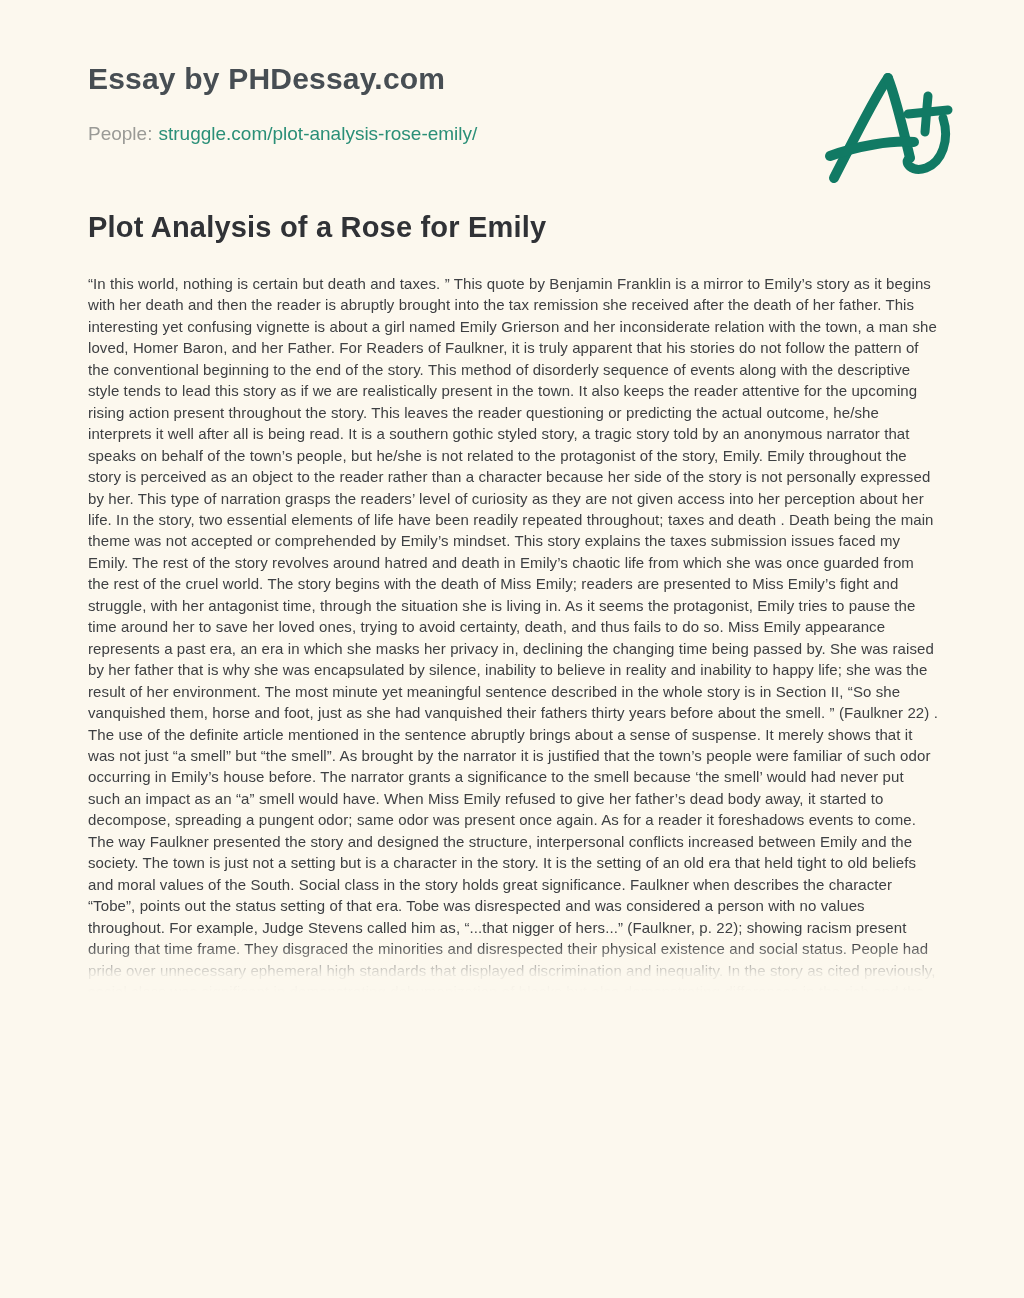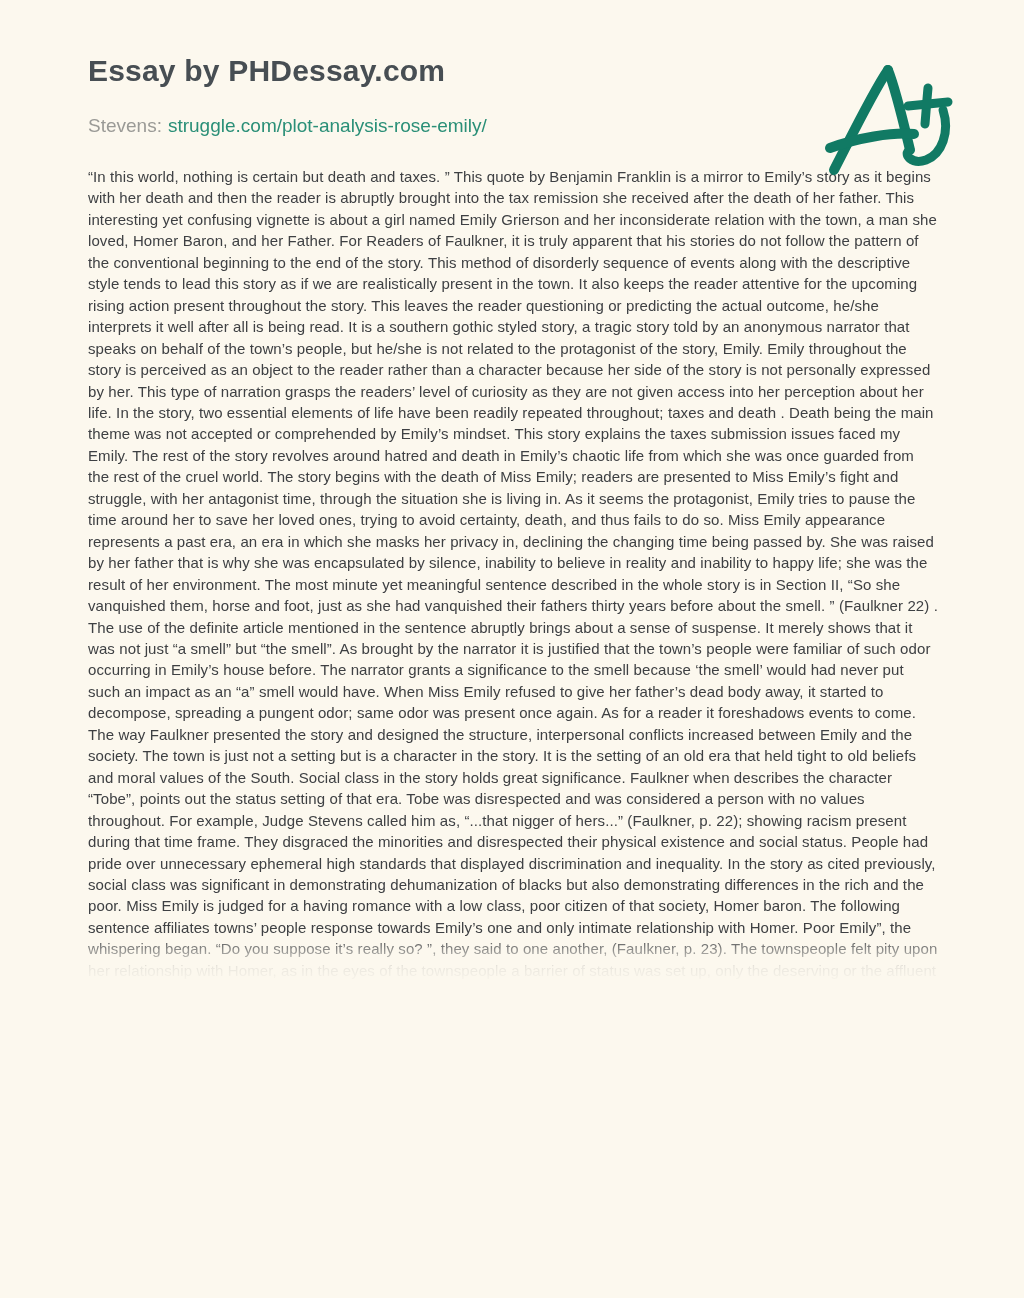--- a/index.html
+++ b/index.html
@@ -1,21 +1,21 @@
 <!DOCTYPE html>
 <html><head>
 <meta charset="utf-8">
 <style>
   * { margin: 0; padding: 0; box-sizing: border-box; }
   html, body { background: #fcf8ee; }
   .page {
     position: relative;
     width: 1024px;
     height: 997px;
-    margin: 8px auto;
+    margin: 16px auto;
     background: #fcf8ee;
     overflow: hidden;
     font-family: "Liberation Sans", sans-serif;
   }
   .content {
     padding: 46px 88px 0 88px;
   }
   .header-title {
     font-size: 30px;
     font-weight: 700;
@@ -71,23 +71,24 @@
 </head>
 <body>
 
 <div class="page">
 
   <div class="content">
 
     <div class="header-title">Essay by PHDessay.com</div>
 
     <div class="source-row">
-      <span class="source-label">Stevens:</span><a class="source-link">struggle.com/plot-analysis-rose-emily/</a>
+      <span class="source-label">People:</span><a class="source-link">struggle.com/plot-analysis-rose-emily/</a>
     </div>
 
+    <h1 class="essay-title">Plot Analysis of a Rose for Emily</h1>
 
     <p class="essay-body">“In this world, nothing is certain but death and taxes. ” This quote by Benjamin Franklin is a mirror to Emily’s story as it begins with her death and then the reader is abruptly brought into the tax remission she received after the death of her father. This interesting yet confusing vignette is about a girl named Emily Grierson and her inconsiderate relation with the town, a man she loved, Homer Baron, and her Father. For Readers of Faulkner, it is truly apparent that his stories do not follow the pattern of the conventional beginning to the end of the story. This method of disorderly sequence of events along with the descriptive style tends to lead this story as if we are realistically present in the town. It also keeps the reader attentive for the upcoming rising action present throughout the story. This leaves the reader questioning or predicting the actual outcome, he/she interprets it well after all is being read. It is a southern gothic styled story, a tragic story told by an anonymous narrator that speaks on behalf of the town’s people, but he/she is not related to the protagonist of the story, Emily. Emily throughout the story is perceived as an object to the reader rather than a character because her side of the story is not personally expressed by her. This type of narration grasps the readers’ level of curiosity as they are not given access into her perception about her life. In the story, two essential elements of life have been readily repeated throughout; taxes and death . Death being the main theme was not accepted or comprehended by Emily’s mindset. This story explains the taxes submission issues faced my Emily. The rest of the story revolves around hatred and death in Emily’s chaotic life from which she was once guarded from the rest of the cruel world. The story begins with the death of Miss Emily; readers are presented to Miss Emily’s fight and struggle, with her antagonist time, through the situation she is living in. As it seems the protagonist, Emily tries to pause the time around her to save her loved ones, trying to avoid certainty, death, and thus fails to do so. Miss Emily appearance represents a past era, an era in which she masks her privacy in, declining the changing time being passed by. She was raised by her father that is why she was encapsulated by silence, inability to believe in reality and inability to happy life; she was the result of her environment. The most minute yet meaningful sentence described in the whole story is in Section II, “So she vanquished them, horse and foot, just as she had vanquished their fathers thirty years before about the smell. ” (Faulkner 22) . The use of the definite article mentioned in the sentence abruptly brings about a sense of suspense. It merely shows that it was not just “a smell” but “the smell”. As brought by the narrator it is justified that the town’s people were familiar of such odor occurring in Emily’s house before. The narrator grants a significance to the smell because ‘the smell’ would had never put such an impact as an “a” smell would have. When Miss Emily refused to give her father’s dead body away, it started to decompose, spreading a pungent odor; same odor was present once again. As for a reader it foreshadows events to come. The way Faulkner presented the story and designed the structure, interpersonal conflicts increased between Emily and the society. The town is just not a setting but is a character in the story. It is the setting of an old era that held tight to old beliefs and moral values of the South. Social class in the story holds great significance. Faulkner when describes the character “Tobe”, points out the status setting of that era. Tobe was disrespected and was considered a person with no values throughout. For example, Judge Stevens called him as, “...that nigger of hers...” (Faulkner, p. 22); showing racism present during that time frame. They disgraced the minorities and disrespected their physical existence and social status. People had pride over unnecessary ephemeral high standards that displayed discrimination and inequality. In the story as cited previously, social class was significant in demonstrating dehumanization of blacks but also demonstrating differences in the rich and the poor. Miss Emily is judged for a having romance with a low class, poor citizen of that society, Homer baron. The following sentence affiliates towns’ people response towards Emily’s one and only intimate relationship with Homer. Poor Emily”, the whispering began. “Do you suppose it’s really so? ”, they said to one another, (Faulkner, p. 23). The townspeople felt pity upon her relationship with Homer, as in the eyes of the townspeople a barrier of status was set up, only the deserving or the affluent ones were allowed. Homer was a labor whereas; Miss Emily belonged to a respected rich family. Distinguishing their class differences, Homer was way beyond Miss Emily’s league, an image set in the eyes of the townspeople. Moreover secrets are kept throughout the story, plotted as such so they are left to the reader to discover them. For example, Faulkner uses the above-mentioned technique in the following line, “...so they were not surprised when the smell developed” (Faulkner, p. 22). The prediction here is that the pungent yet familiar smell developed in Emily’s house due to decaying of a dead body; which for sure is kept as a secret until the end. Emily’s further more surreptitious actions</p>
 
   </div>
 
   <svg class="logo" viewBox="0 0 140 136" fill="none" stroke="#117a64" stroke-linecap="round" stroke-linejoin="round">
 
     <path d="M12 120 C 30 85, 52 40, 66 20" stroke-width="10"></path>
 
     <path d="M66 20 C 74 40, 82 75, 88 100" stroke-width="10"></path>

